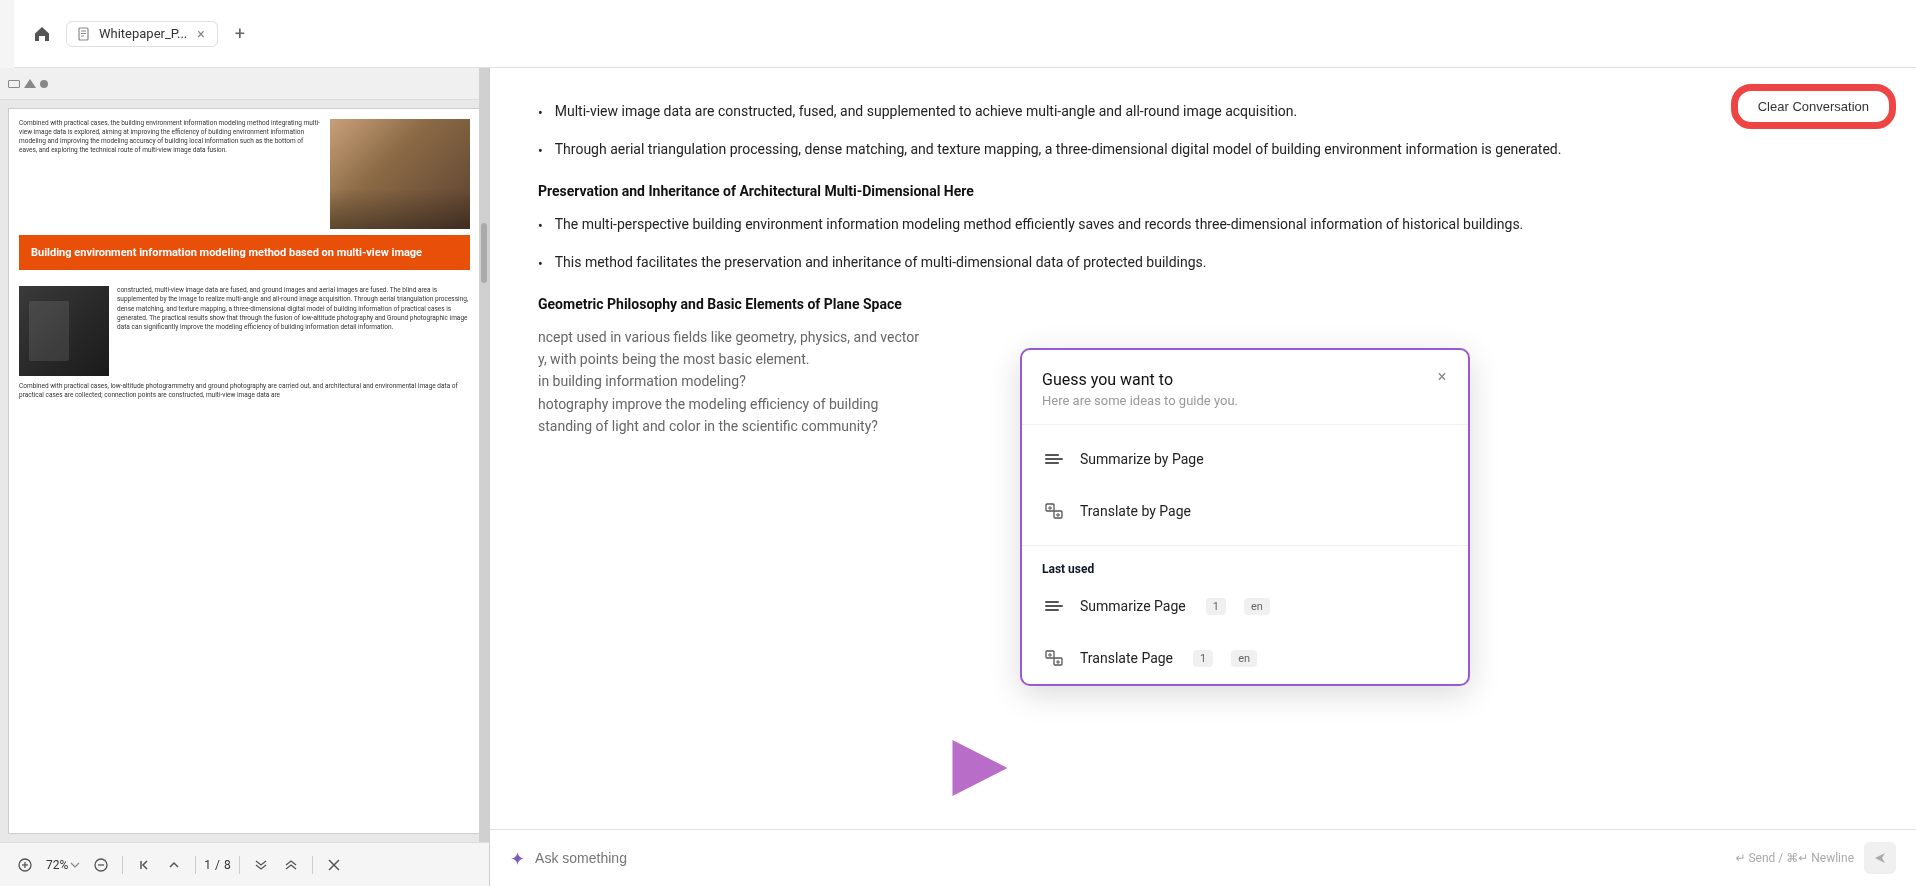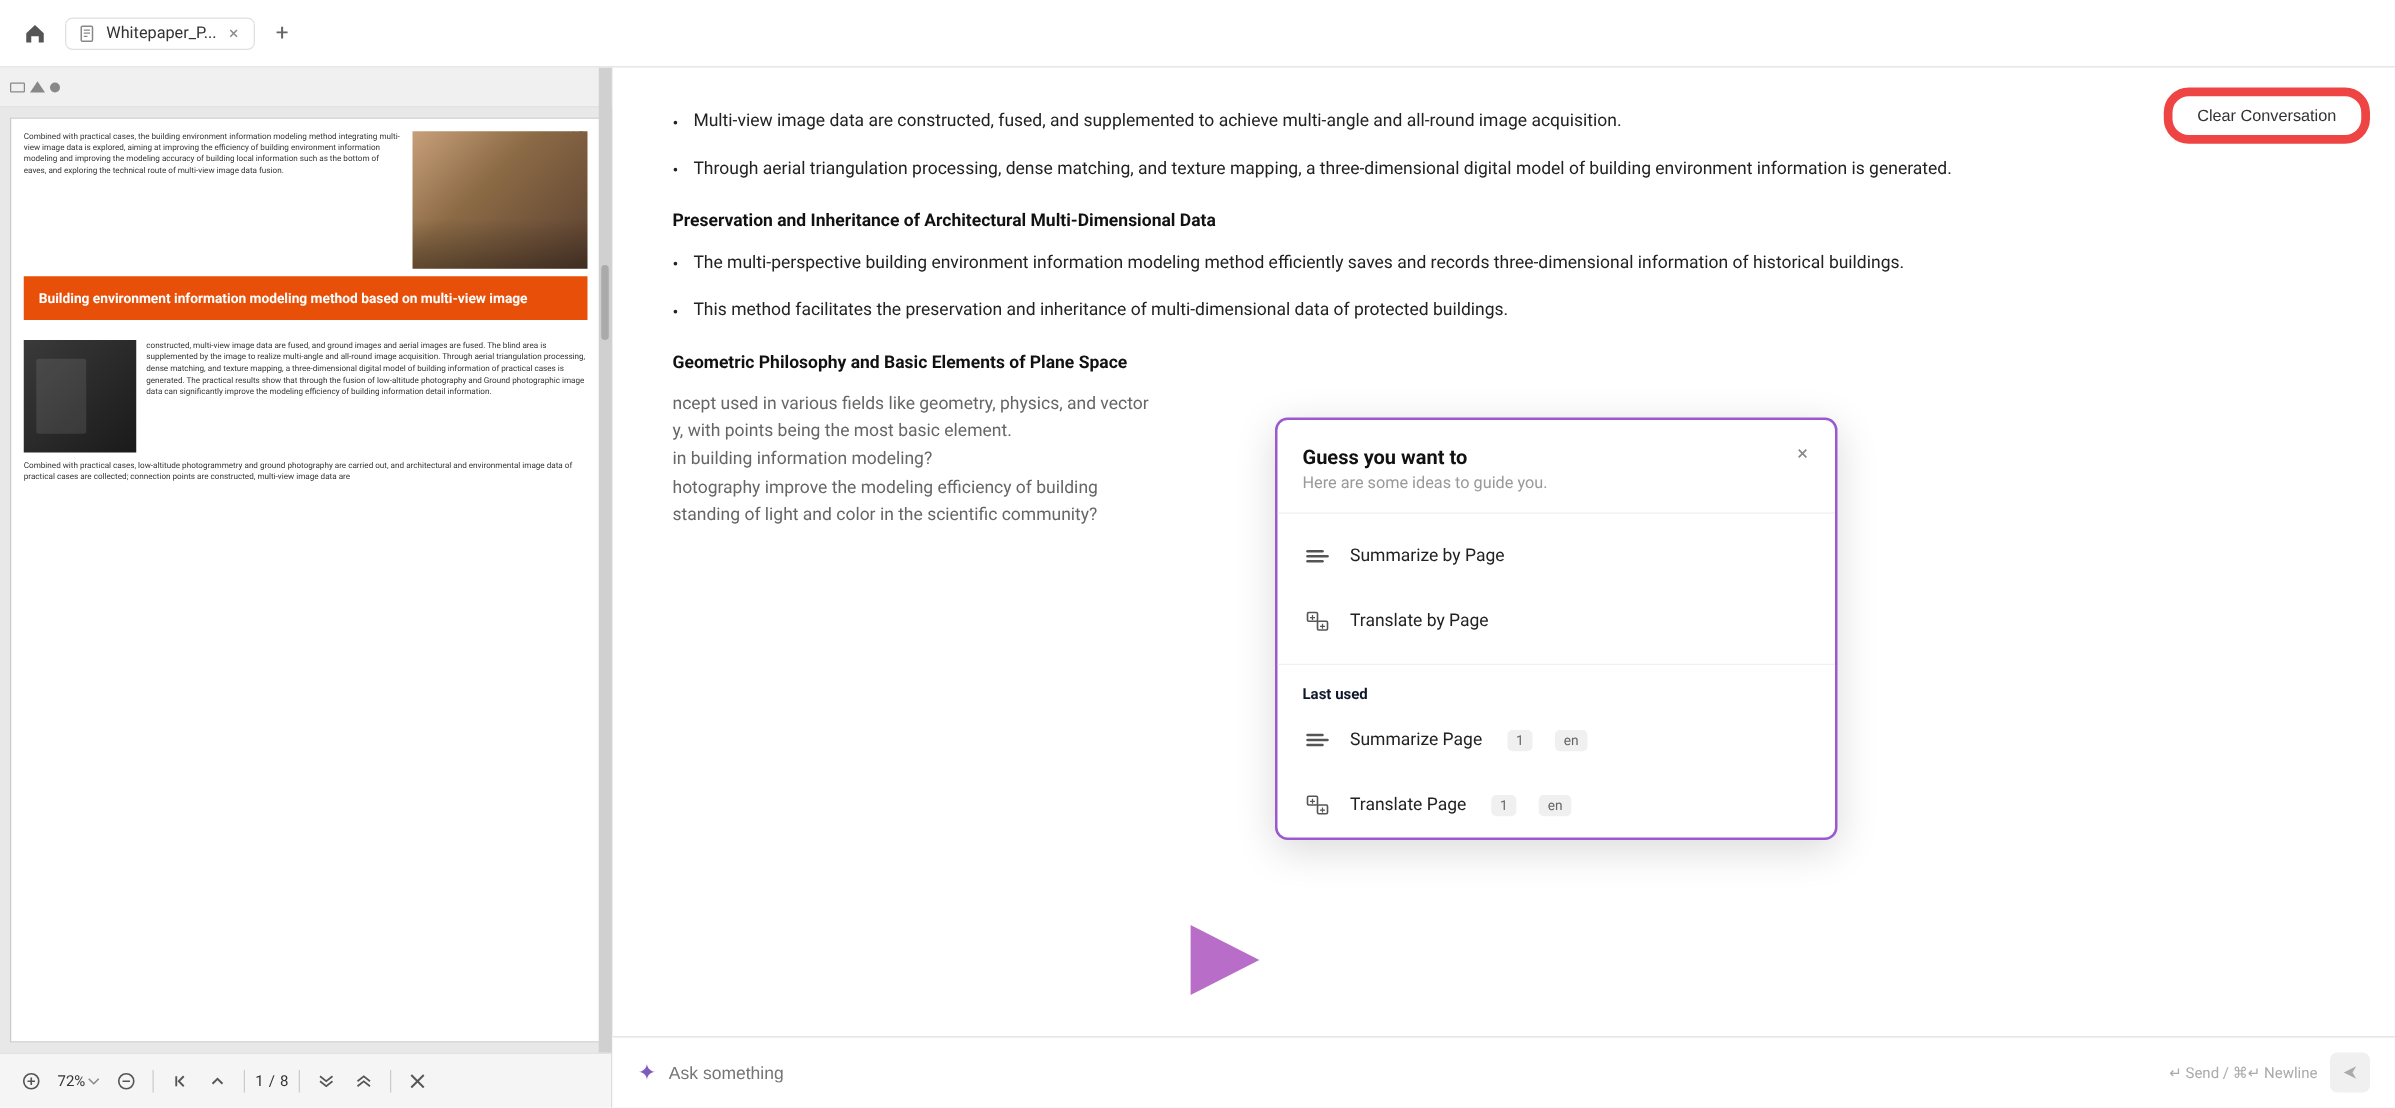--- a/index.html
+++ b/index.html
@@ -12,24 +12,25 @@
       display: flex;
       flex-direction: column;
     }
 
     
     .top-bar {
       display: flex;
       align-items: center;
       background: #fff;
       border-bottom: 1px solid #e0e0e0;
-      height: 54px;
+      height: 68px;
       padding: 0 12px;
       gap: 8px;
       flex-shrink: 0;
+      margin-left: 14px;
     }
     .home-icon-btn {
       display: flex;
       align-items: center;
       justify-content: center;
       width: 32px;
       height: 32px;
       cursor: pointer;
       border-radius: 4px;
     }
@@ -397,21 +398,21 @@
       pointer-events: all;
       overflow: hidden;
     }
 
     .guess-popup-header {
       padding: 20px 20px 8px 20px;
       position: relative;
     }
     .guess-popup-title {
       font-size: 16px;
-      font-weight: 700;
+      font-weight: 400;
       color: #111;
       margin-bottom: 4px;
     }
     .guess-popup-subtitle {
       font-size: 13px;
       color: #999;
     }
     .guess-popup-close {
       position: absolute;
       top: 14px;
@@ -630,21 +631,21 @@
       <div class="doc-bullet">
         <span class="bullet-dot">•</span>
         <span>Multi-view image data are constructed, fused, and supplemented to achieve multi-angle and all-round image acquisition.</span>
       </div>
 
       <div class="doc-bullet">
         <span class="bullet-dot">•</span>
         <span>Through aerial triangulation processing, dense matching, and texture mapping, a three-dimensional digital model of building environment information is generated.</span>
       </div>
 
-      <div class="doc-heading">Preservation and Inheritance of Architectural Multi-Dimensional Data</div>
+      <div class="doc-heading">Preservation and Inheritance of Architectural Multi-Dimensional Here</div>
 
       <div class="doc-bullet">
         <span class="bullet-dot">•</span>
         <span>The multi-perspective building environment information modeling method efficiently saves and records three-dimensional information of historical buildings.</span>
       </div>
 
       <div class="doc-bullet">
         <span class="bullet-dot">•</span>
         <span>This method facilitates the preservation and inheritance of multi-dimensional data of protected buildings.</span>
       </div>

